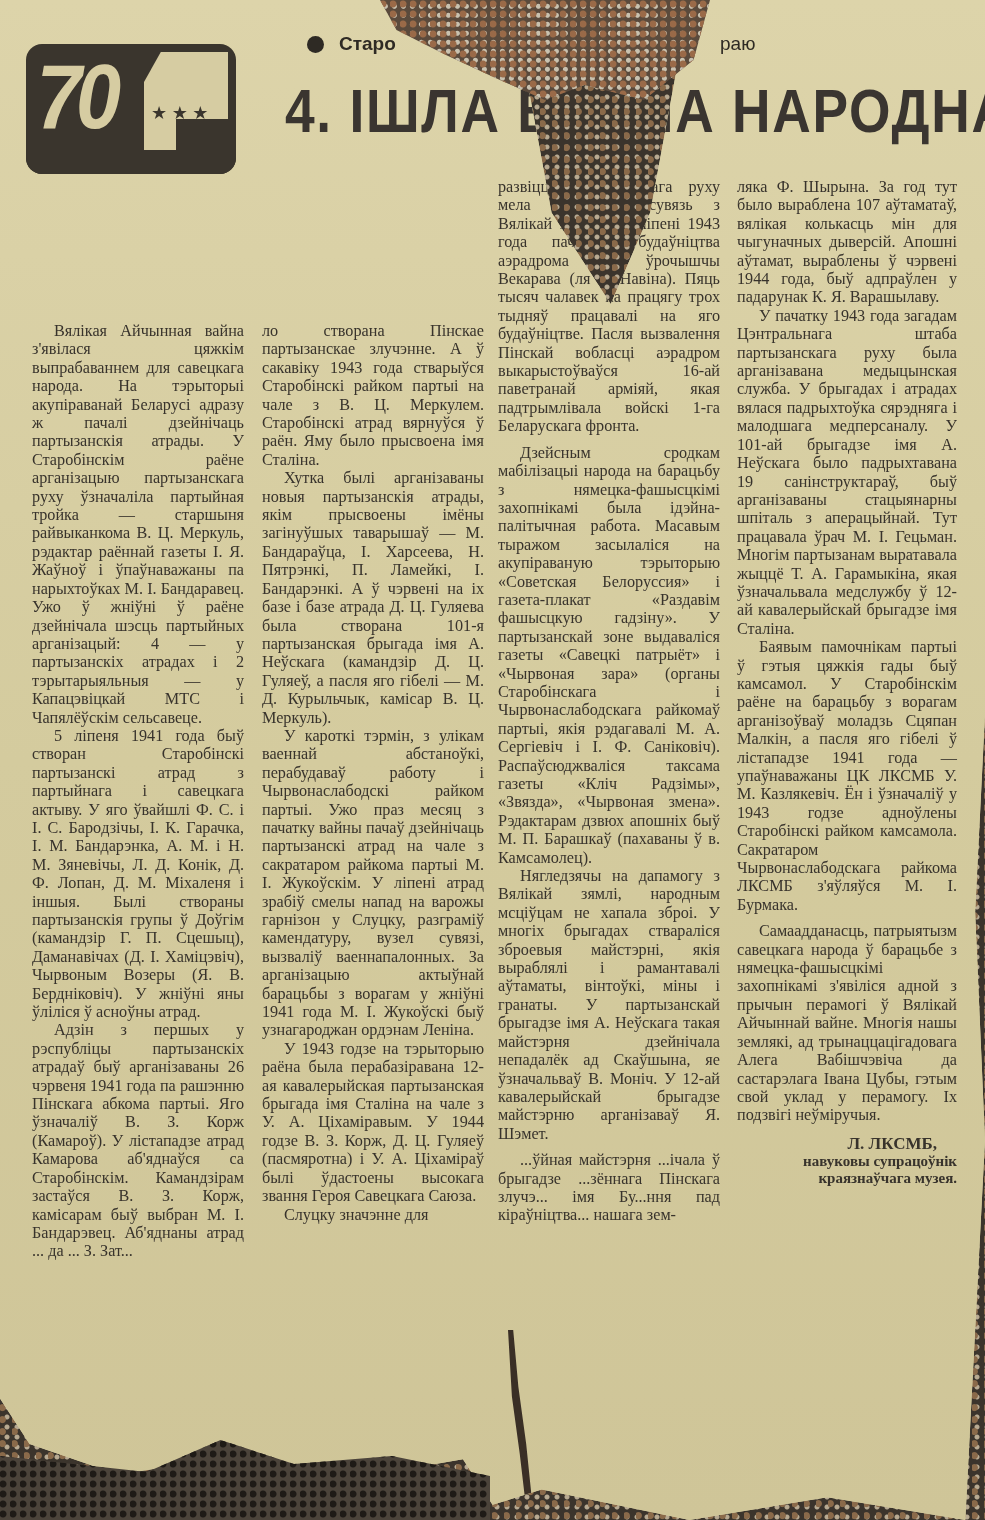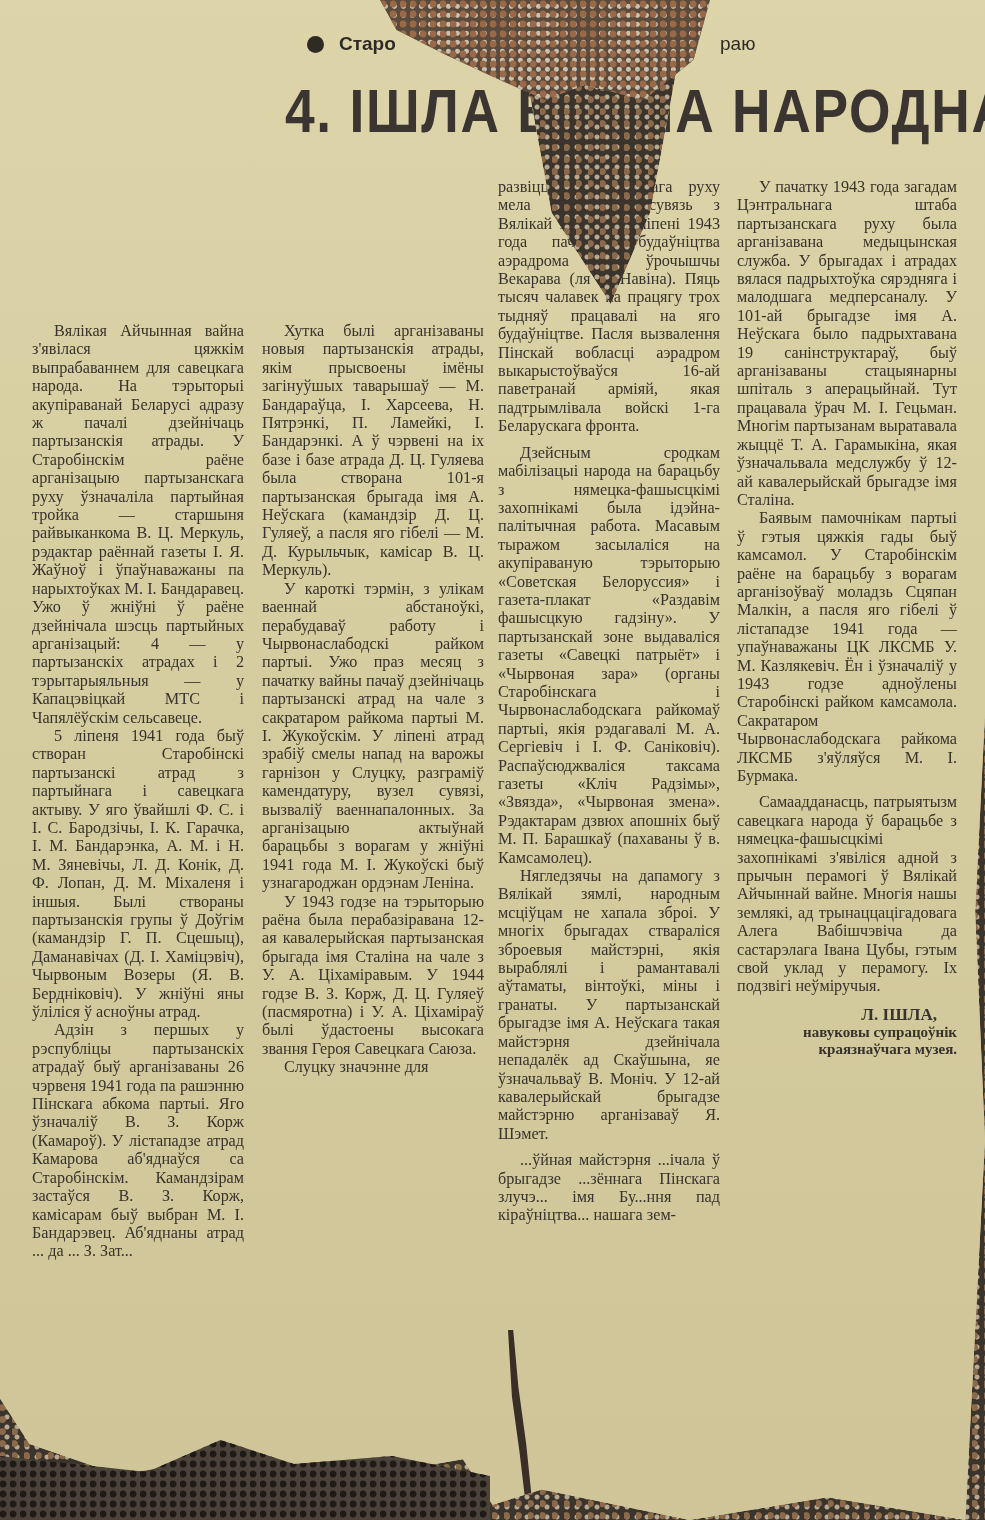--- a/index.html
+++ b/index.html
@@ -97,49 +97,58 @@
 <div class="carpet"></div>
 
 <div class="paper">
 
   <div class="rubric">
     <span class="dot"></span>
     <span>Старо</span>
   </div>
   <div class="rubric-end">раю</div>
 
+  <div class="logo">
+    <div class="flagpanel"></div>
+    <div class="num">70</div>
+    <div class="stars">★ ★ ★</div>
+    <div class="ship"></div>
+    <div class="waves"></div>
+  </div>
 
   <div class="headline">4. ІШЛА ВАЙНА НАРОДНАЯ</div>
 
 
   <div class="col col1">
     <p>Вялікая Айчынная вайна з'явілася цяжкім выпрабаваннем для савецкага народа. На тэрыторыі акупіраванай Беларусі адразу ж пачалі дзейнічаць партызанскія атрады. У Старобінскім раёне арганізацыю партызанскага руху ўзначаліла партыйная тройка — старшыня райвыканкома В. Ц. Меркуль, рэдактар раённай газеты І. Я. Жаўноў і ўпаўнаважаны па нарыхтоўках М. І. Бандаравец. Ужо ў жніўні ў раёне дзейнічала шэсць партыйных арганізацый: 4 — у партызанскіх атрадах і 2 тэрытарыяльныя — у Капацэвіцкай МТС і Чапялёўскім сельсавеце.</p>
     <p>5 ліпеня 1941 года быў створан Старобінскі партызанскі атрад з партыйнага і савецкага актыву. У яго ўвайшлі Ф. С. і І. С. Барoдзічы, І. К. Гарачка, І. М. Бандарэнка, А. М. і Н. М. Зяневічы, Л. Д. Конік, Д. Ф. Лопан, Д. М. Міхаленя і іншыя. Былі створаны партызанскія групы ў Доўгім (камандзір Г. П. Сцешыц), Даманавічах (Д. І. Хаміцэвіч), Чырвоным Возеры (Я. В. Бердніковіч). У жніўні яны ўліліся ў асноўны атрад.</p>
     <p>Адзін з першых у рэспубліцы партызанскіх атрадаў быў арганізаваны 26 чэрвеня 1941 года па рашэнню Пінскага абкома партыі. Яго ўзначаліў В. З. Корж (Камароў). У лістападзе атрад Камарова аб'яднаўся са Старобінскім. Камандзірам застаўся В. З. Корж, камісарам быў выбран М. І. Бандарэвец. Аб'яднаны атрад ... да ... З. Зат...</p>
   </div>
 
   <div class="col col2">
+    <p class="cont">ло створана Пінскае партызанскае злучэнне. А ў сакавіку 1943 года стварыўся Старобінскі райком партыі на чале з В. Ц. Меркулем. Старобінскі атрад вярнуўся ў раён. Яму было прысвоена імя Сталіна.</p>
     <p>Хутка былі арганізаваны новыя партызанскія атрады, якім прысвоены імёны загінуўшых таварышаў — М. Бандараўца, І. Харсеева, Н. Пятрэнкі, П. Ламейкі, І. Бандарэнкі. А ў чэрвені на іх базе і базе атрада Д. Ц. Гуляева была створана 101-я партызанская брыгада імя А. Неўскага (камандзір Д. Ц. Гуляеў, а пасля яго гібелі — М. Д. Курыльчык, камісар В. Ц. Меркуль).</p>
     <p>У кароткі тэрмін, з улікам ваеннай абстаноўкі, перабудаваў работу і Чырвонаслабодскі райком партыі. Ужо праз месяц з пачатку вайны пачаў дзейнічаць партызанскі атрад на чале з сакратаром райкома партыі М. І. Жукоўскім. У ліпені атрад зрабіў смелы напад на варожы гарнізон у Слуцку, разграміў камендатуру, вузел сувязі, вызваліў ваеннапалонных. За арганізацыю актыўнай барацьбы з ворагам у жніўні 1941 года М. І. Жукоўскі быў узнагароджан ордэнам Леніна.</p>
     <p>У 1943 годзе на тэрыторыю раёна была перабазіравана 12-ая кавалерыйская партызанская брыгада імя Сталіна на чале з У. А. Ціхаміравым. У 1944 годзе В. З. Корж, Д. Ц. Гуляеў (пасмяротна) і У. А. Ціхаміраў былі ўдастоены высокага звання Героя Савецкага Саюза.</p>
     <p>Слуцку значэнне для</p>
   </div>
 
   <div class="col col3">
     <p class="cont">развіцця партызанскага руху мела рэгулярная сувязь з Вялікай зямлёй. У ліпені 1943 года пачалося будаўніцтва аэрадрома ва ўрочышчы Векарава (ля в. Навіна). Пяць тысяч чалавек на працягу трох тыдняў працавалі на яго будаўніцтве. Пасля вызвалення Пінскай вобласці аэрадром выкарыстоўваўся 16-ай паветранай арміяй, якая падтрымлівала войскі 1-га Беларускага фронта.</p>
     <p class="gap">Дзейсным сродкам мабілізацыі народа на барацьбу з нямецка-фашысцкімі захопнікамі была ідэйна-палітычная работа. Масавым тыражом засылаліся на акупіраваную тэрыторыю «Советская Белоруссия» і газета-плакат «Раздавім фашысцкую гадзіну». У партызанскай зоне выдаваліся газеты «Савецкі патрыёт» і «Чырвоная зара» (органы Старобінскага і Чырвонаслабодскага райкомаў партыі, якія рэдагавалі М. А. Сергіевіч і І. Ф. Саніковіч). Распаўсюджваліся таксама газеты «Кліч Радзімы», «Звязда», «Чырвоная змена». Рэдактарам дзвюх апошніх быў М. П. Барашкаў (пахаваны ў в. Камсамолец).</p>
     <p>Нягледзячы на дапамогу з Вялікай зямлі, народным мсціўцам не хапала зброі. У многіх брыгадах ствараліся зброевыя майстэрні, якія выраблялі і рамантавалі аўтаматы, вінтоўкі, міны і гранаты. У партызанскай брыгадзе імя А. Неўскага такая майстэрня дзейнічала непадалёк ад Скаўшына, яе ўзначальваў В. Моніч. У 12-ай кавалерыйскай брыгадзе майстэрню арганізаваў Я. Шэмет.</p>
     <p class="gap">...ўйная майстэрня ...ічала ў брыгадзе ...зённага Пінскага злучэ... імя Бу...ння пад кіраўніцтва... нашага зем-</p>
   </div>
 
   <div class="col col4">
+    <p class="cont">ляка Ф. Шырына. За год тут было выраблена 107 аўтаматаў, вялікая колькасць мін для чыгуначных дыверсій. Апошні аўтамат, выраблены ў чэрвені 1944 года, быў адпраўлен у падарунак К. Я. Варашылаву.</p>
     <p>У пачатку 1943 года загадам Цэнтральнага штаба партызанскага руху была арганізавана медыцынская служба. У брыгадах і атрадах вялася падрыхтоўка сярэдняга і малодшага медперсаналу. У 101-ай брыгадзе імя А. Неўскага было падрыхтавана 19 санінструктараў, быў арганізаваны стацыянарны шпіталь з аперацыйнай. Тут працавала ўрач М. І. Гецьман. Многім партызанам выратавала жыццё Т. А. Гарамыкіна, якая ўзначальвала медслужбу ў 12-ай кавалерыйскай брыгадзе імя Сталіна.</p>
     <p>Баявым памочнікам партыі ў гэтыя цяжкія гады быў камсамол. У Старобінскім раёне на барацьбу з ворагам арганізоўваў моладзь Сцяпан Малкін, а пасля яго гібелі ў лістападзе 1941 года — упаўнаважаны ЦК ЛКСМБ У. М. Казлякевіч. Ён і ўзначаліў у 1943 годзе адноўлены Старобінскі райком камсамола. Сакратаром Чырвонаслабодскага райкома ЛКСМБ з'яўляўся М. І. Бурмака.</p>
     <p class="gap">Самаадданасць, патрыятызм савецкага народа ў барацьбе з нямецка-фашысцкімі захопнікамі з'явіліся адной з прычын перамогі ў Вялікай Айчыннай вайне. Многія нашы землякі, ад трынаццацігадовага Алега Вабішчэвіча да састарэлага Івана Цубы, гэтым свой уклад у перамогу. Іх подзвігі неўміручыя.</p>
-    <div class="signature">Л. ІШЛА,</div>
+    <div class="signature">Л. ЛКСМБ,</div>
     <div class="sigrole">навуковы супрацоўнік краязнаўчага музея.</div>
   </div>
 
   <div class="crack"></div>
 </div>
 
 <div class="tear-top"></div>
 <div class="tear-bottom-left"></div>
 
 </body></html>

